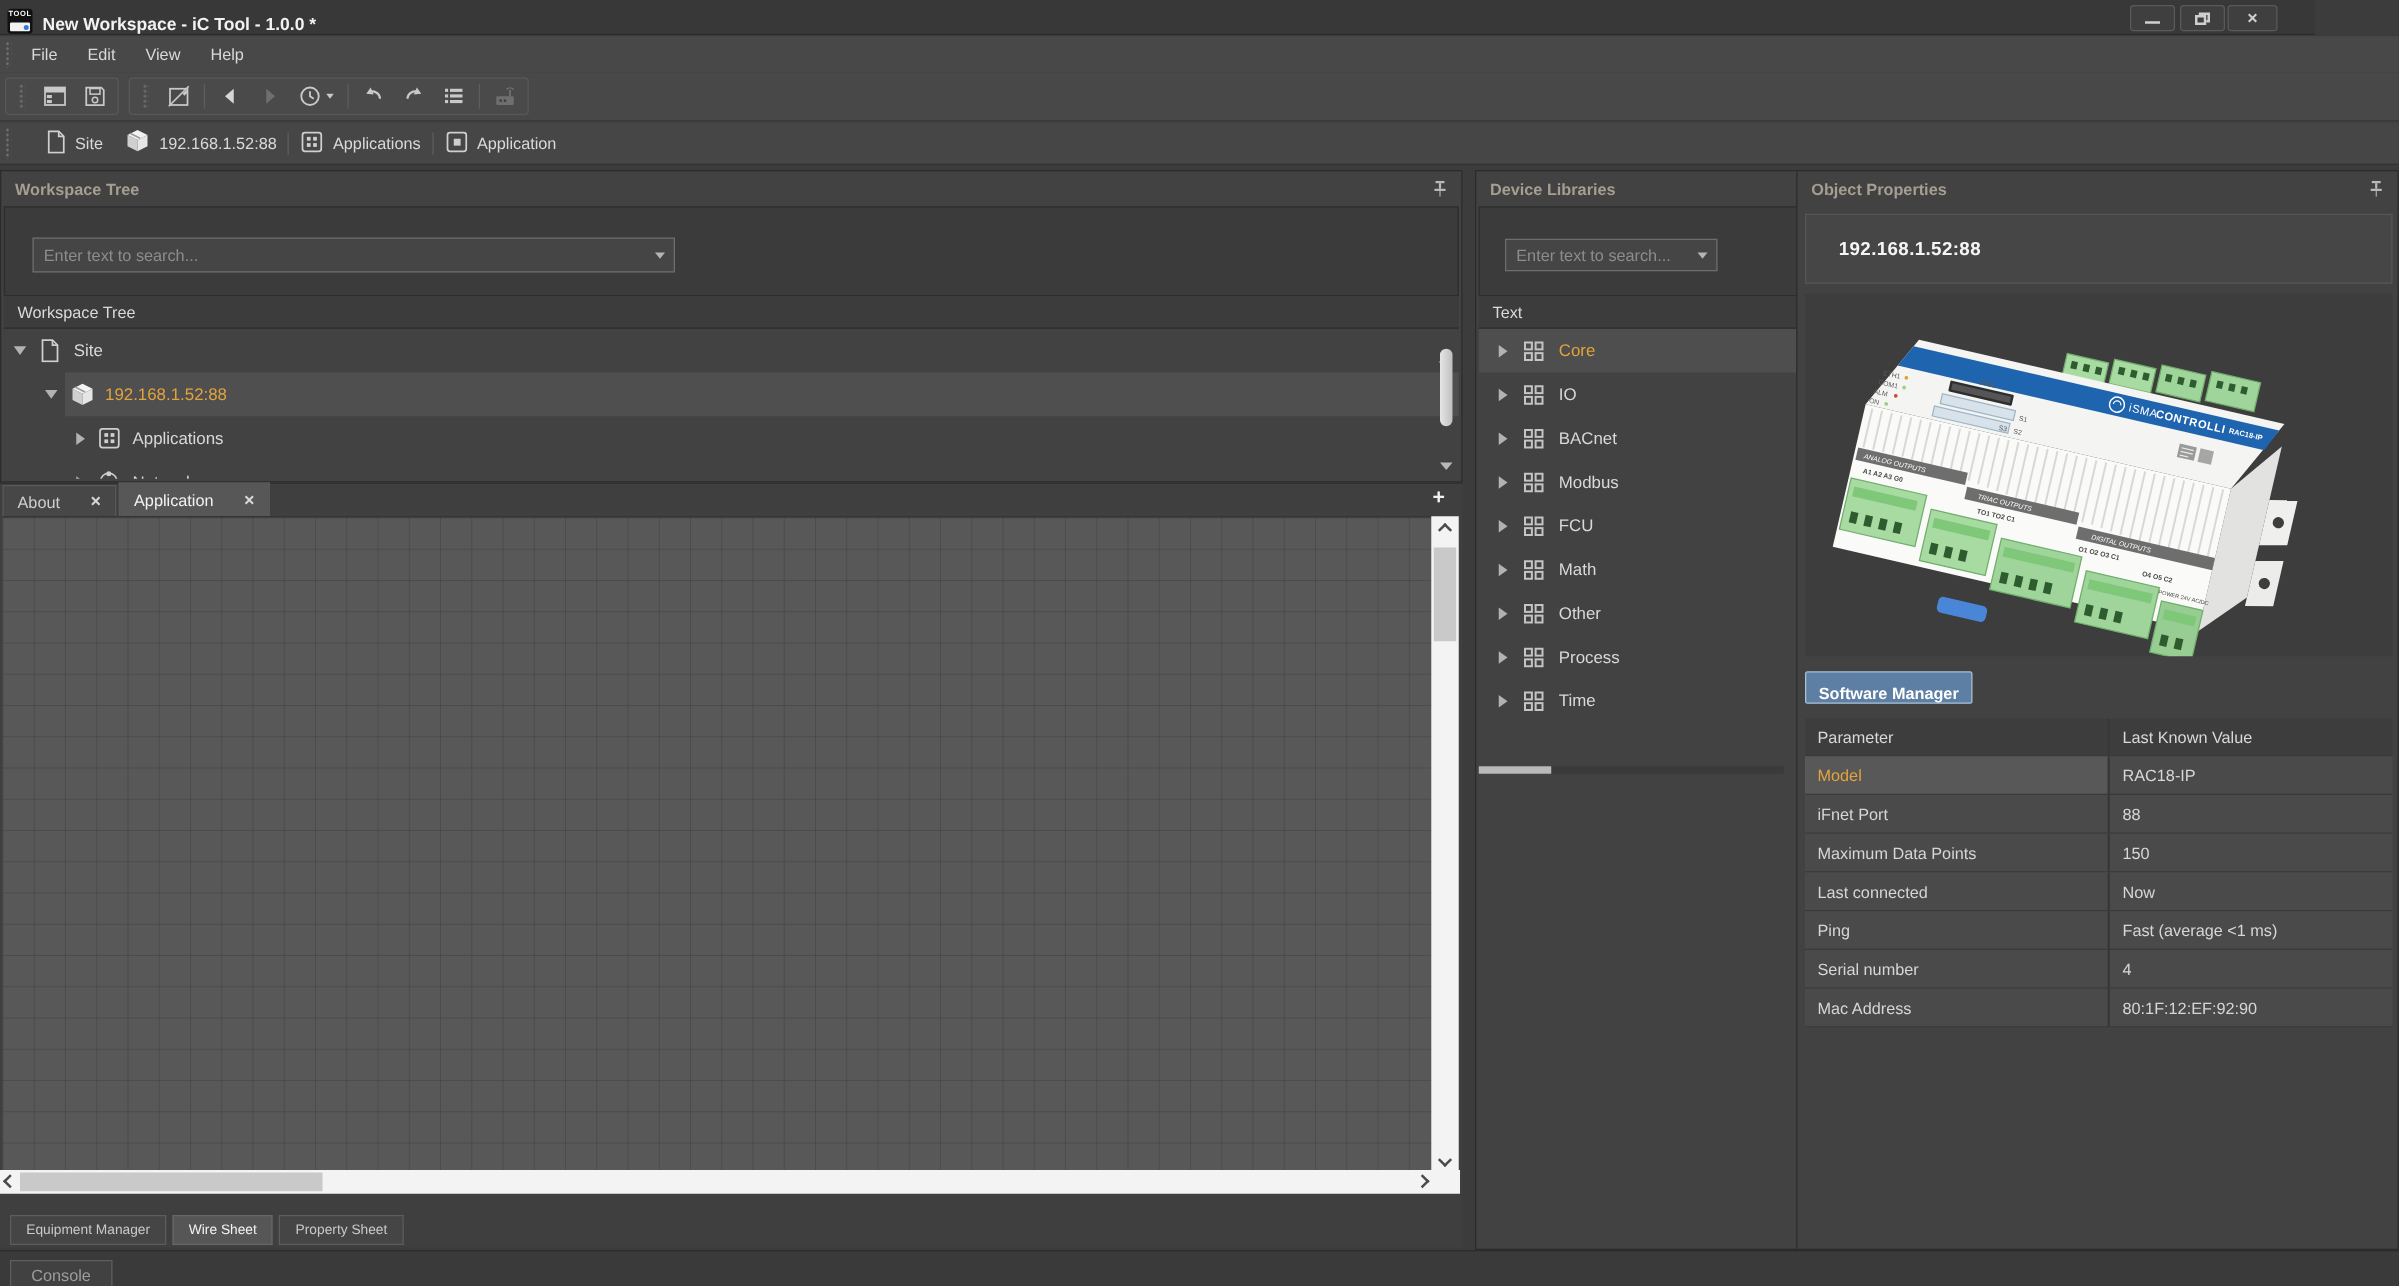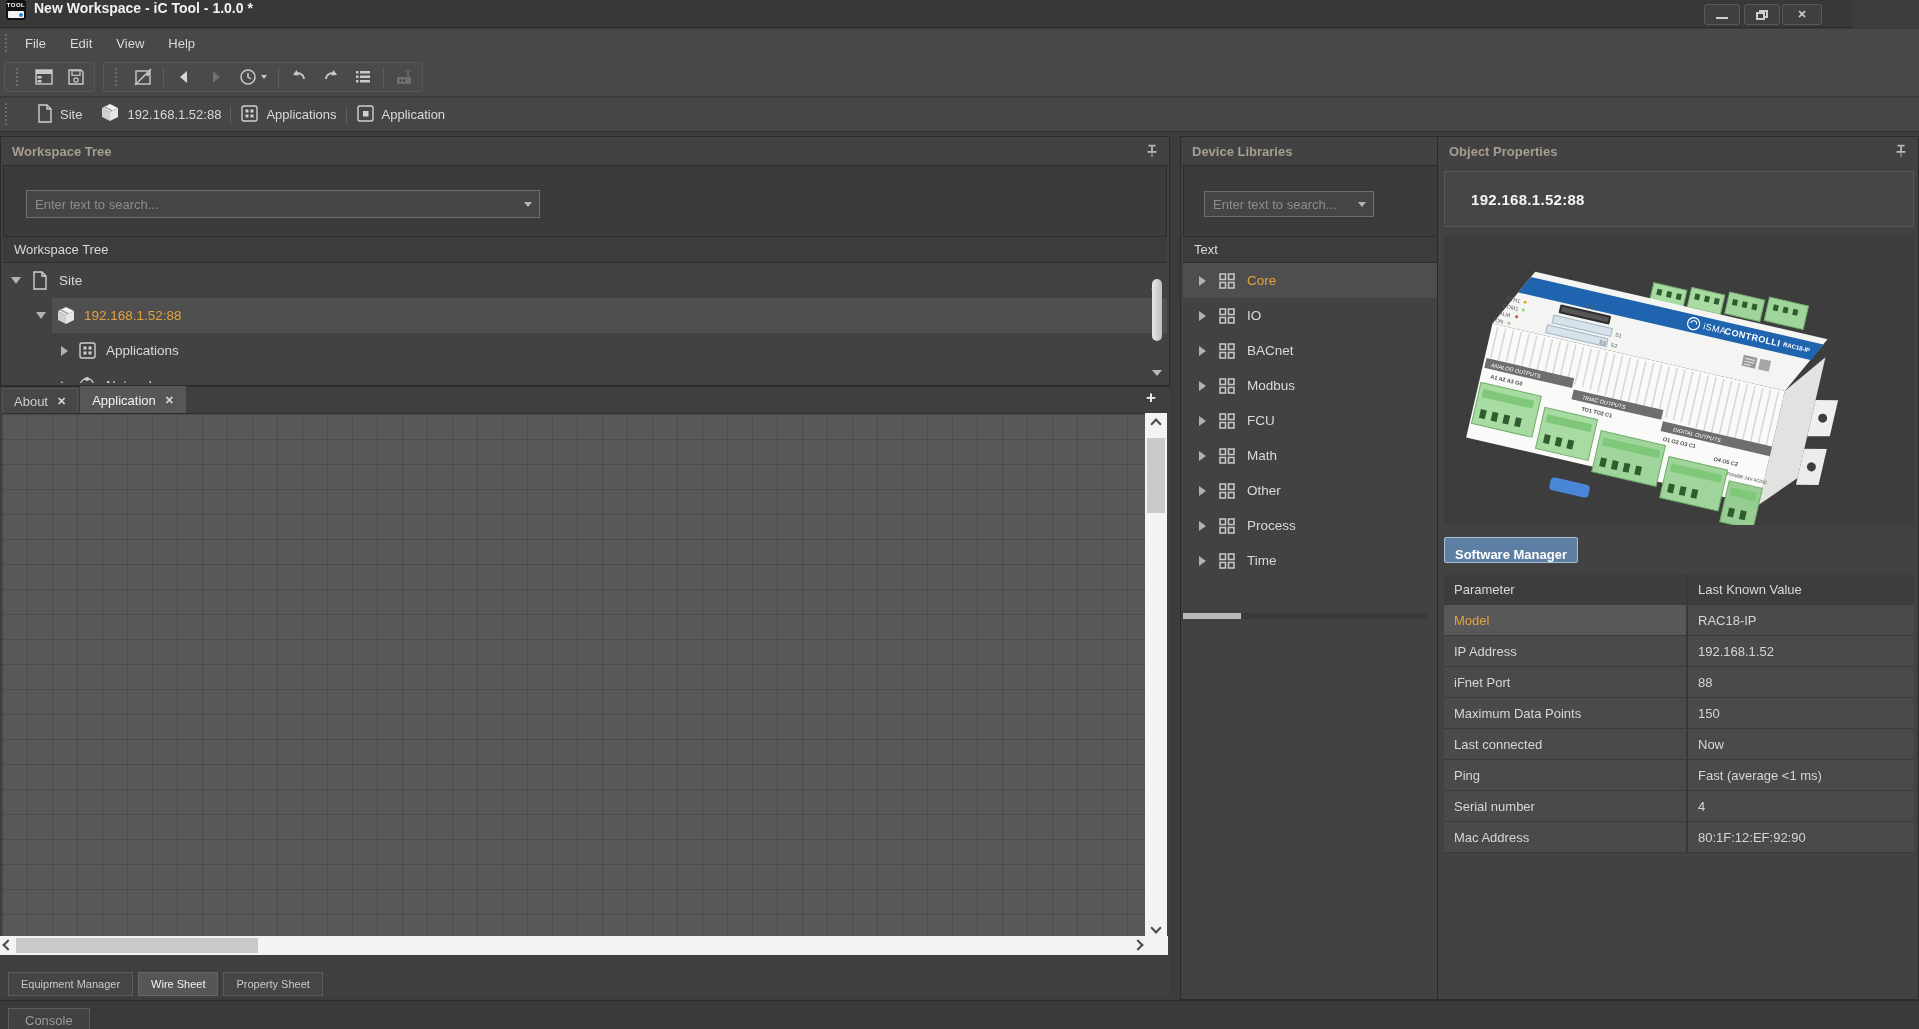--- a/index.html
+++ b/index.html
@@ -1,20 +1,20 @@
 <!DOCTYPE html>
 <html><head>
 <meta charset="utf-8">
 <style>
   *{margin:0;padding:0;box-sizing:border-box;font-family:"Liberation Sans",sans-serif;}
   html,body{width:1919px;height:1029px;overflow:hidden;background:#303030;}
   #root{position:absolute;left:0;top:0;width:1919px;height:1029px;background:#3c3c3c;}
 
   
-  #titlebar{position:absolute;left:0;top:0;width:1852px;height:28px;background:#383838;border-bottom:1px solid #2b2b2b;display:flex;align-items:flex-start;}
+  #titlebar{position:absolute;left:0;top:0;width:1852px;height:28px;background:#383838;border-bottom:1px solid #2b2b2b;display:flex;align-items:flex-end;}
   #app-icon{width:20px;height:20px;margin:0 8px 0 6px;background:#111;border-radius:3px;position:relative;overflow:hidden;}
   #app-icon .t{position:absolute;top:2px;left:0;right:0;text-align:center;color:#fff;font-size:6px;font-weight:bold;letter-spacing:.5px;}
   #app-icon .w{position:absolute;left:2px;right:2px;bottom:2px;height:7px;background:#f2f2f2;border-radius:1px;}
   #app-icon .d{position:absolute;right:3px;bottom:3px;width:4px;height:4px;border-radius:50%;background:#2f7fd0;}
   #title-text{color:#f2f2f2;font-size:14px;font-weight:bold;}
   .win-btn{position:absolute;top:4px;width:36px;height:21px;background:#3f3f3f;border:1px solid #5a5a5a;border-radius:3px;display:flex;align-items:center;justify-content:center;color:#cfcfcf;font-size:11px;font-weight:bold;}
   #btn-min{right:112px}#btn-restore{right:72px}#btn-close{right:30px;width:40px}
   #btn-min .bar{width:12px;height:2px;background:#cfcfcf;margin-top:6px;}
   #btn-restore .boxes{position:relative;width:12px;height:10px;}
   #btn-restore .boxes i{position:absolute;border:2px solid #cfcfcf;width:9px;height:8px;display:block;}
@@ -56,21 +56,21 @@
   .caret.right{border:5px solid transparent;border-left:7px solid #b2b2b2;border-right:none;}
   .caret.down{border:5px solid transparent;border-top:7px solid #b2b2b2;border-bottom:none;}
   .tree-scroll{position:absolute;right:6px;top:130px;width:12px;height:114px;}
   .tri-up-s{width:0;height:0;border:5px solid transparent;border-bottom:6px solid #b9b9b9;margin:0 auto;}
   .tri-dn-s{width:0;height:0;border:5px solid transparent;border-top:6px solid #b9b9b9;margin:0 auto;position:absolute;bottom:0;left:1px;}
   .scroll-pill{position:absolute;left:1px;top:12px;width:10px;height:62px;border-radius:5px;background:linear-gradient(90deg,#e6e6e6,#bfbfbf);}
 
   
   #docarea{position:absolute;left:0;top:386px;width:1170px;height:612px;background:#3f3f3f;}
   #doc-tabbar{position:absolute;left:0;top:0;width:100%;height:27px;border-top:1px solid #2e2e2e;display:flex;align-items:flex-end;}
-  .doc-tab{display:flex;align-items:center;gap:9px;height:25px;padding:0 11px;background:#474747;border:1px solid #585858;border-bottom:none;color:#cfcfcf;font-size:13px;margin-left:2px;}
+  .doc-tab{display:flex;align-items:center;gap:24px;height:25px;padding:0 11px;background:#474747;border:1px solid #585858;border-bottom:none;color:#cfcfcf;font-size:13px;margin-left:2px;}
   .doc-tab.active{background:#575757;height:27px;color:#f2f2f2;}
   .tab-close{font-size:11px;font-weight:bold;color:#d8d8d8;}
   #tab-add{position:absolute;right:14px;top:2px;color:#f2f2f2;font-size:17px;font-weight:bold;}
   #canvas{position:absolute;left:2px;top:27px;width:1143px;height:523px;background:#585858;
     background-image:linear-gradient(rgba(0,0,0,.14) 1px,transparent 1px),linear-gradient(90deg,rgba(0,0,0,.14) 1px,transparent 1px);
     background-size:25px 25px;border-top:1px solid #2e2e2e;}
   .vscroll{position:absolute;left:1145px;top:27px;width:22px;height:523px;background:#f3f3f3;}
   .vscroll .thumb{position:absolute;left:2px;top:25px;width:18px;height:75px;background:#c9c9c9;}
   .chev{width:8px;height:8px;border-left:2px solid #4a4a4a;border-top:2px solid #4a4a4a;display:block;}
   .chev.up{transform:rotate(45deg);margin:7px auto;}
@@ -678,24 +678,20 @@
     <div id="prop-table">
         <div class="pt-row header">
           <div class="pt-cell param">Parameter</div>
           <div class="pt-cell">Last Known Value</div>
         </div>
         <div class="pt-row selected">
           <div class="pt-cell param">Model</div>
           <div class="pt-cell value">RAC18-IP</div>
         </div>
         <div class="pt-row">
-          <div class="pt-cell param">IP Address</div>
-          <div class="pt-cell value">192.168.1.52</div>
-        </div>
-        <div class="pt-row">
           <div class="pt-cell param">iFnet Port</div>
           <div class="pt-cell value">88</div>
         </div>
         <div class="pt-row">
           <div class="pt-cell param">Maximum Data Points</div>
           <div class="pt-cell value">150</div>
         </div>
         <div class="pt-row">
           <div class="pt-cell param">Last connected</div>
           <div class="pt-cell value">Now</div>

